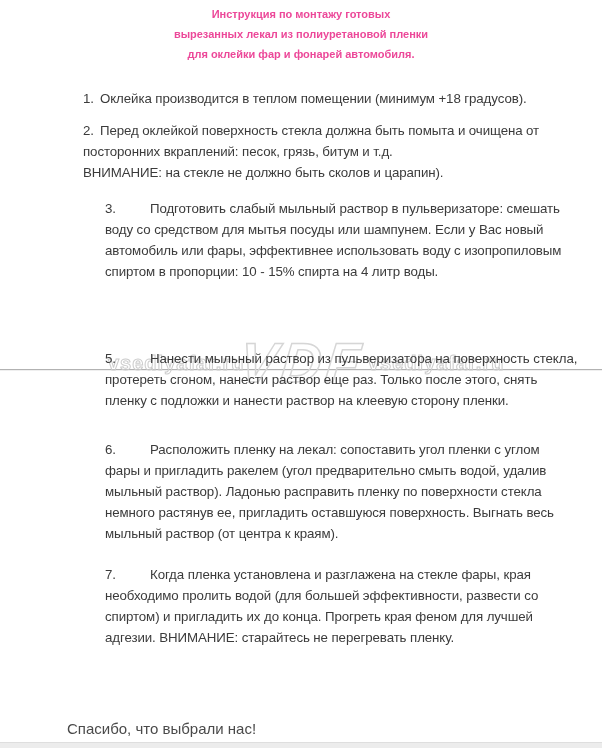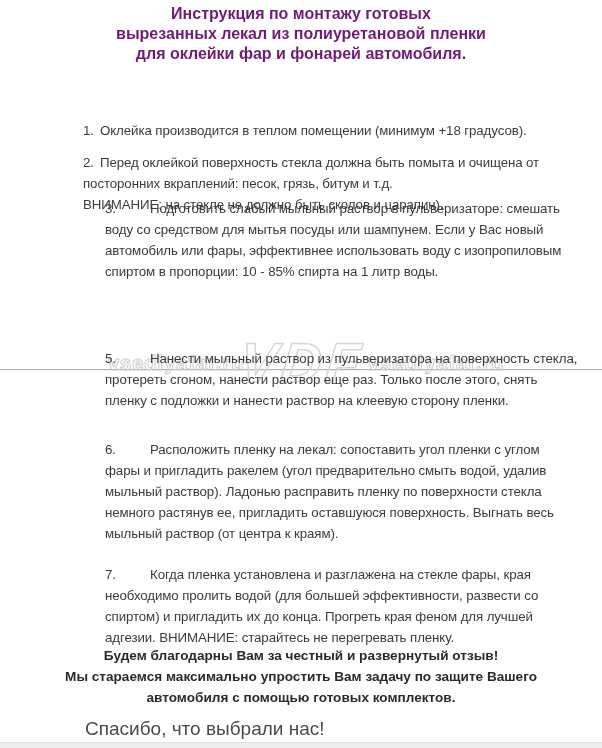--- a/index.html
+++ b/index.html
@@ -11,51 +11,51 @@
   }
   .page{
     position:relative;
     width:602px;height:748px;
     background:#ffffff;
     color:#3b3b3b;
   }
   .doc-title{
     position:absolute;top:4px;left:0;right:0;
     text-align:center;
-    font-size:16px;font-weight:700;color:#701a75;
+    font-size:11px;font-weight:700;color:#ec4899;
     line-height:20px;
     white-space:pre-line;
     z-index:2;
   }
   .item{
     position:absolute;
     font-size:13.3px;
     line-height:21px;
     letter-spacing:-0.1px;
     color:#3b3b3b;
     z-index:2;
   }
   .item .num{display:inline-block;}
-  .item.style-a{left:83px;width:480px;margin-top:32px;}
+  .item.style-a{left:83px;width:480px;}
   .item.style-a .num{width:17px;}
   .item.style-b{left:105px;width:492px;}
   .item.style-b .num{width:15px;}
   .item .gap{display:inline-block;width:30px;}
   .item .txt{white-space:pre-line;}
   .footer-bold{
     position:absolute;top:645px;left:0;right:0;
     text-align:center;
     font-size:13.6px;font-weight:700;color:#2a2a2a;
     line-height:21px;
     white-space:pre-line;
     z-index:2;
   }
   .thanks{
-    position:absolute;top:718px;left:85px;
-    font-size:19px;color:#4a4a4a;
+    position:absolute;top:718px;left:67px;
+    font-size:15px;color:#4a4a4a;
     line-height:21px;
     z-index:2;
   }
   
   .wm-line{
     position:absolute;top:369px;left:0;right:0;height:1px;
     background:#b2b2b2;
     border-bottom:1px solid #efefef;
     z-index:1;
   }
@@ -106,21 +106,21 @@
   <div class="item style-a" style="top:120px">
     <span class="num">2.</span><span class="txt">Перед оклейкой поверхность стекла должна быть помыта и очищена от
 посторонних вкраплений: песок, грязь, битум и т.д.
 ВНИМАНИЕ: на стекле не должно быть сколов и царапин).</span>
   </div>
 
   <div class="item style-b" style="top:198px">
     <span class="num">3.</span><span class="gap"></span><span class="txt">Подготовить слабый мыльный раствор в пульверизаторе: смешать
 воду со средством для мытья посуды или шампунем. Если у Вас новый
 автомобиль или фары, эффективнее использовать воду с изопропиловым
-спиртом в пропорции: 10 - 85% спирта на 1 литр воды.</span>
+спиртом в пропорции: 10 - 15% спирта на 4 литр воды.</span>
   </div>
 
 
   <div class="item style-b" style="top:348px">
     <span class="num">5.</span><span class="gap"></span><span class="txt">Нанести мыльный раствор из пульверизатора на поверхность стекла,
 протереть сгоном, нанести раствор еще раз. Только после этого, снять
 пленку с подложки и нанести раствор на клеевую сторону пленки.</span>
   </div>
 
   <div class="item style-b" style="top:439px">
@@ -131,21 +131,18 @@
 мыльный раствор (от центра к краям).</span>
   </div>
 
   <div class="item style-b" style="top:564px">
     <span class="num">7.</span><span class="gap"></span><span class="txt">Когда пленка установлена и разглажена на стекле фары, края
 необходимо пролить водой (для большей эффективности, развести со
 спиртом) и пригладить их до конца. Прогреть края феном для лучшей
 адгезии. ВНИМАНИЕ: старайтесь не перегревать пленку.</span>
   </div>
 
-  <div class="footer-bold">Будем благодарны Вам за честный и развернутый отзыв!
-Мы стараемся максимально упростить Вам задачу по защите Вашего
-автомобиля с помощью готовых комплектов.</div>
 
   <div class="thanks">Спасибо, что выбрали нас!</div>
 
   <div class="bottom-band"></div>
 
 </div>
 
 </body></html>

